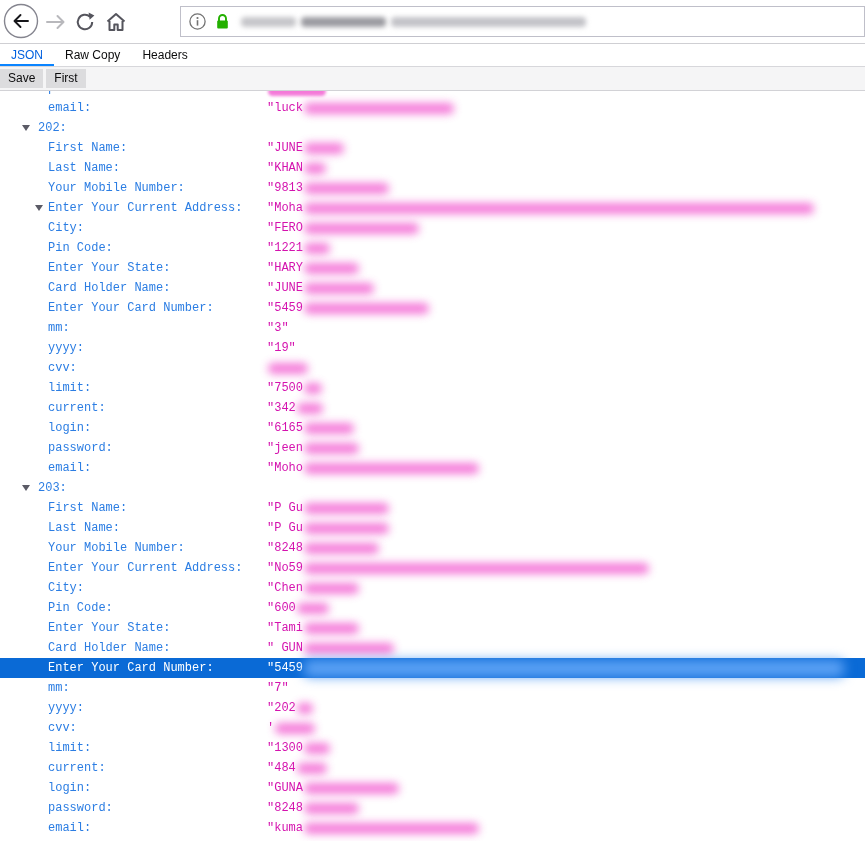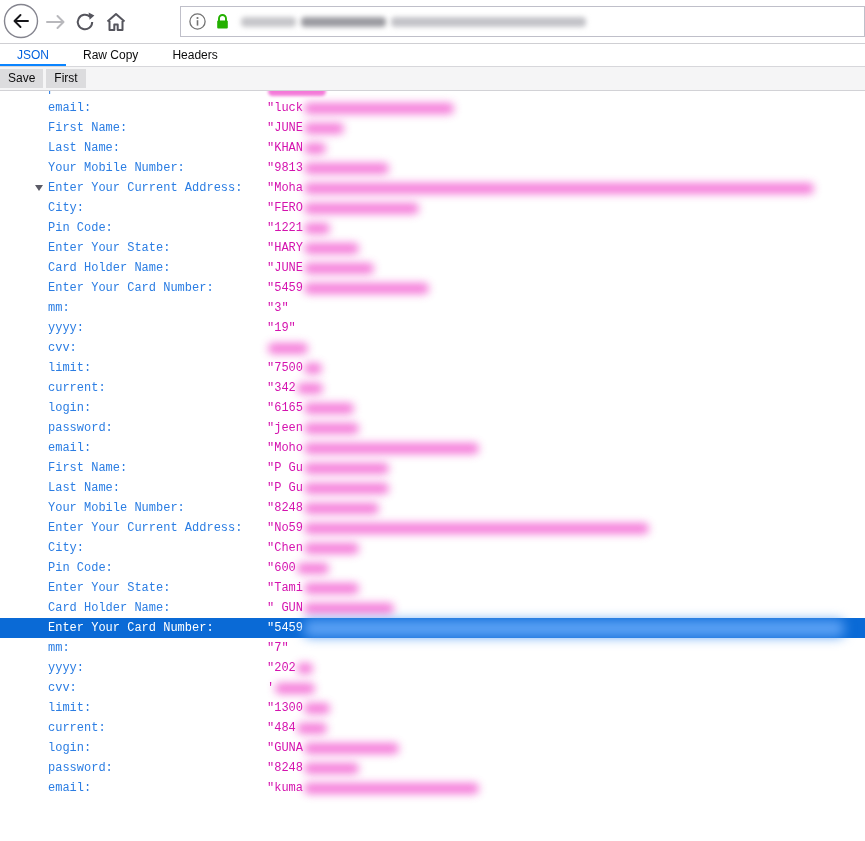--- a/index.html
+++ b/index.html
@@ -19,21 +19,21 @@
   .btn-home{left:105px;top:11px;width:22px;height:22px;}
   .url-bar{position:absolute;left:180px;top:6px;right:0;height:29px;background:#fff;border:1px solid #bfbfc9;display:flex;align-items:center;}
   .url-bar .icn{margin-left:8px;flex:none;display:flex;align-items:center;}
   .url-blur{display:flex;align-items:center;margin-left:10px;}
   .url-blur .seg{height:10px;border-radius:4px;filter:blur(2.5px);margin-right:5px;}
   .seg1{width:55px;background:#c6c6ca;}
   .seg2{width:85px;background:#9b9ba1;}
   .seg3{width:195px;background:#c3c3c8;}
   
   .tab-bar{position:absolute;top:44px;left:0;width:100%;height:22px;background:#fff;border-bottom:1px solid #d7d7db;display:flex;}
-  .tab{position:relative;font-size:12px;line-height:22px;padding:0 17px;color:#0c0c0d;cursor:default;text-align:center;}
+  .tab{position:relative;font-size:12px;line-height:22px;padding:0 11px;color:#0c0c0d;cursor:default;text-align:center;}
   .tab.active{color:var(--tab-active);}
   .tab.active::after{content:"";position:absolute;left:0;right:0;bottom:0;height:2px;background:var(--tab-underline);}
   
   .action-bar{position:absolute;top:67px;left:0;width:100%;height:23px;background:#f5f5f6;border-bottom:1px solid #d2d2d6;display:flex;align-items:center;}
   .chip{font-size:12px;color:#0c0c0d;background:#dcdcde;padding:2px 8px 3px 8px;margin-right:3px;border:none;}
   
   .content{position:absolute;top:91px;left:0;right:0;bottom:0;overflow:hidden;
     font-family:Liberation Mono, monospace;font-size:12px;}
   .rows{margin-top:-13px;}
   .row{position:relative;height:20px;line-height:20px;white-space:nowrap;}
@@ -113,20 +113,21 @@
 <div class="content">
   <div class="rows" id="rows">
       <div class="row indent-2 sharp"><span class="key">password:</span><span class="value">
           <span></span>
           <span class="blur" style="width: 58px;"></span>
         </span></div>
       <div class="row indent-2"><span class="key">email:</span><span class="value">
           <span>"luck</span>
           <span class="blur" style="width: 150px;"></span>
         </span></div>
+      <div class="row indent-1"><span class="expander"></span><span class="key">202:</span></div>
       <div class="row indent-2"><span class="key">First Name:</span><span class="value">
           <span>"JUNE</span>
           <span class="blur" style="width: 40px;"></span>
         </span></div>
       <div class="row indent-2"><span class="key">Last Name:</span><span class="value">
           <span>"KHAN</span>
           <span class="blur" style="width: 22px;"></span>
         </span></div>
       <div class="row indent-2"><span class="key">Your Mobile Number:</span><span class="value">
           <span>"9813</span>
@@ -179,20 +180,21 @@
           <span class="blur" style="width: 50px;"></span>
         </span></div>
       <div class="row indent-2"><span class="key">password:</span><span class="value">
           <span>"jeen</span>
           <span class="blur" style="width: 55px;"></span>
         </span></div>
       <div class="row indent-2"><span class="key">email:</span><span class="value">
           <span>"Moho</span>
           <span class="blur" style="width: 175px;"></span>
         </span></div>
+      <div class="row indent-1"><span class="expander"></span><span class="key">203:</span></div>
       <div class="row indent-2"><span class="key">First Name:</span><span class="value">
           <span>"P Gu</span>
           <span class="blur" style="width: 85px;"></span>
         </span></div>
       <div class="row indent-2"><span class="key">Last Name:</span><span class="value">
           <span>"P Gu</span>
           <span class="blur" style="width: 85px;"></span>
         </span></div>
       <div class="row indent-2"><span class="key">Your Mobile Number:</span><span class="value">
           <span>"8248</span>

